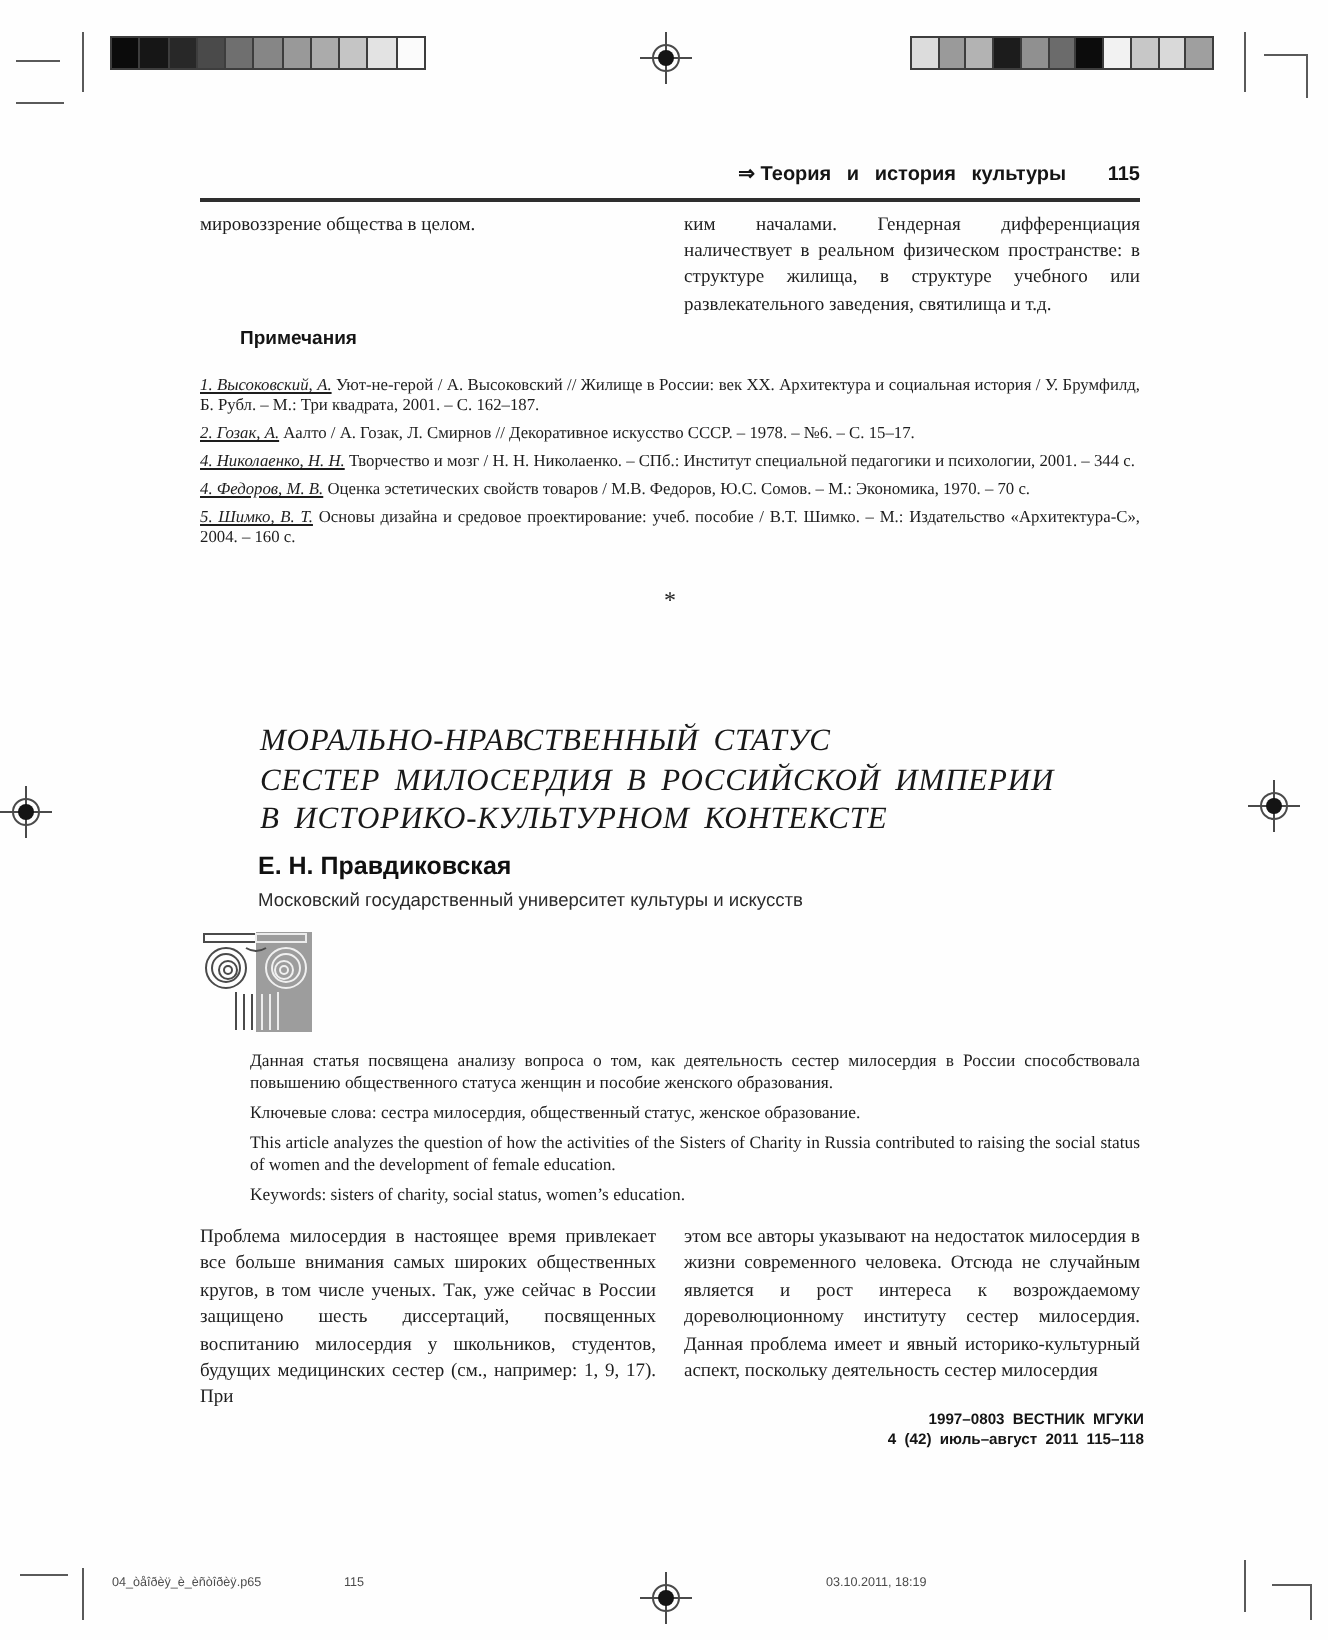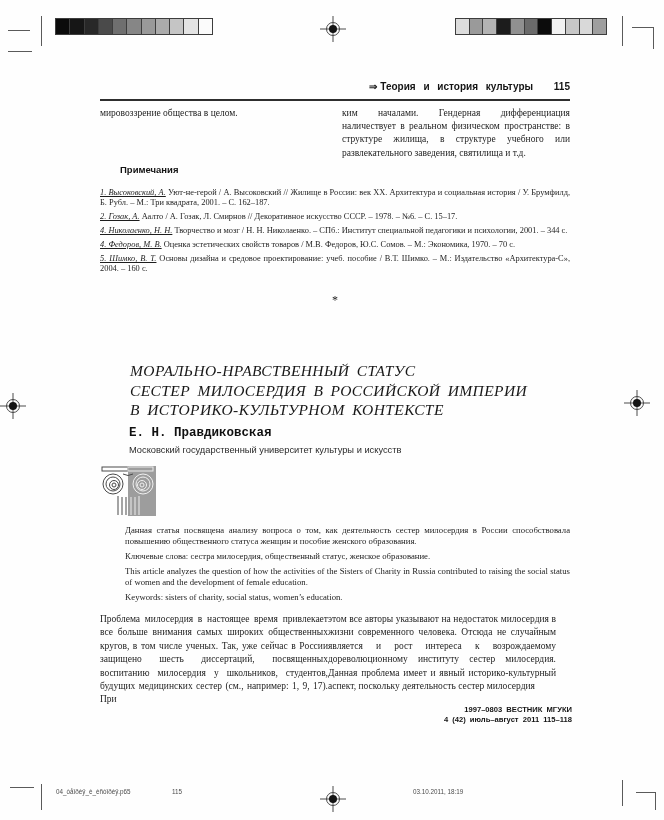--- a/index.html
+++ b/index.html
@@ -31,32 +31,32 @@
               font-weight:bold;font-size:9.5px;color:#141414;}
   .notes{position:absolute;left:100px;top:188px;width:470px;}
   .notes p{margin:0 0 3.5px 0;font-size:8.4px;line-height:10.4px;text-align:justify;}
   .notes .au{font-style:italic;text-decoration:underline;}
 
   .aster{position:absolute;left:100px;top:293px;width:470px;text-align:center;font-size:12px;color:#222;}
 
   
   .title{position:absolute;left:130px;top:361px;width:440px;font-style:italic;
          font-size:15.5px;line-height:19.5px;letter-spacing:.4px;word-spacing:3px;color:#181818;}
-  .author{position:absolute;left:129px;top:426px;font-family:Liberation Mono, monospace;
+  .author{position:absolute;left:129px;top:426px;font-family:Liberation Sans, sans-serif;
           font-weight:bold;font-size:12.5px;color:#101010;}
   .affil{position:absolute;left:129px;top:445px;font-family:"Liberation Sans",sans-serif;
          font-size:9.3px;color:#2b2b2b;}
   .capital{position:absolute;left:100px;top:466px;}
 
   
   .abstract{position:absolute;left:125px;top:525px;width:445px;font-size:8.7px;line-height:11px;}
   .abstract p{margin:0 0 4px 0;text-align:justify;}
 
   
-  .bodycols{position:absolute;left:100px;top:613px;width:470px;display:flex;}
+  .bodycols{position:absolute;left:100px;top:613px;width:470px;display:flex;gap:14px;}
   .bodycols .col{width:228px;font-size:9.5px;line-height:13.4px;text-align:justify;}
   .bodycols p{margin:0;}
 
   
   .jfooter{position:absolute;left:100px;top:705px;width:472px;text-align:right;
            font-family:"Liberation Sans",sans-serif;font-weight:bold;font-size:7.6px;
            line-height:10px;color:#141414;word-spacing:2px;}
 
   
   .imprint{position:absolute;font-family:"Liberation Sans",sans-serif;font-size:6.3px;color:#4c4c4c;}

